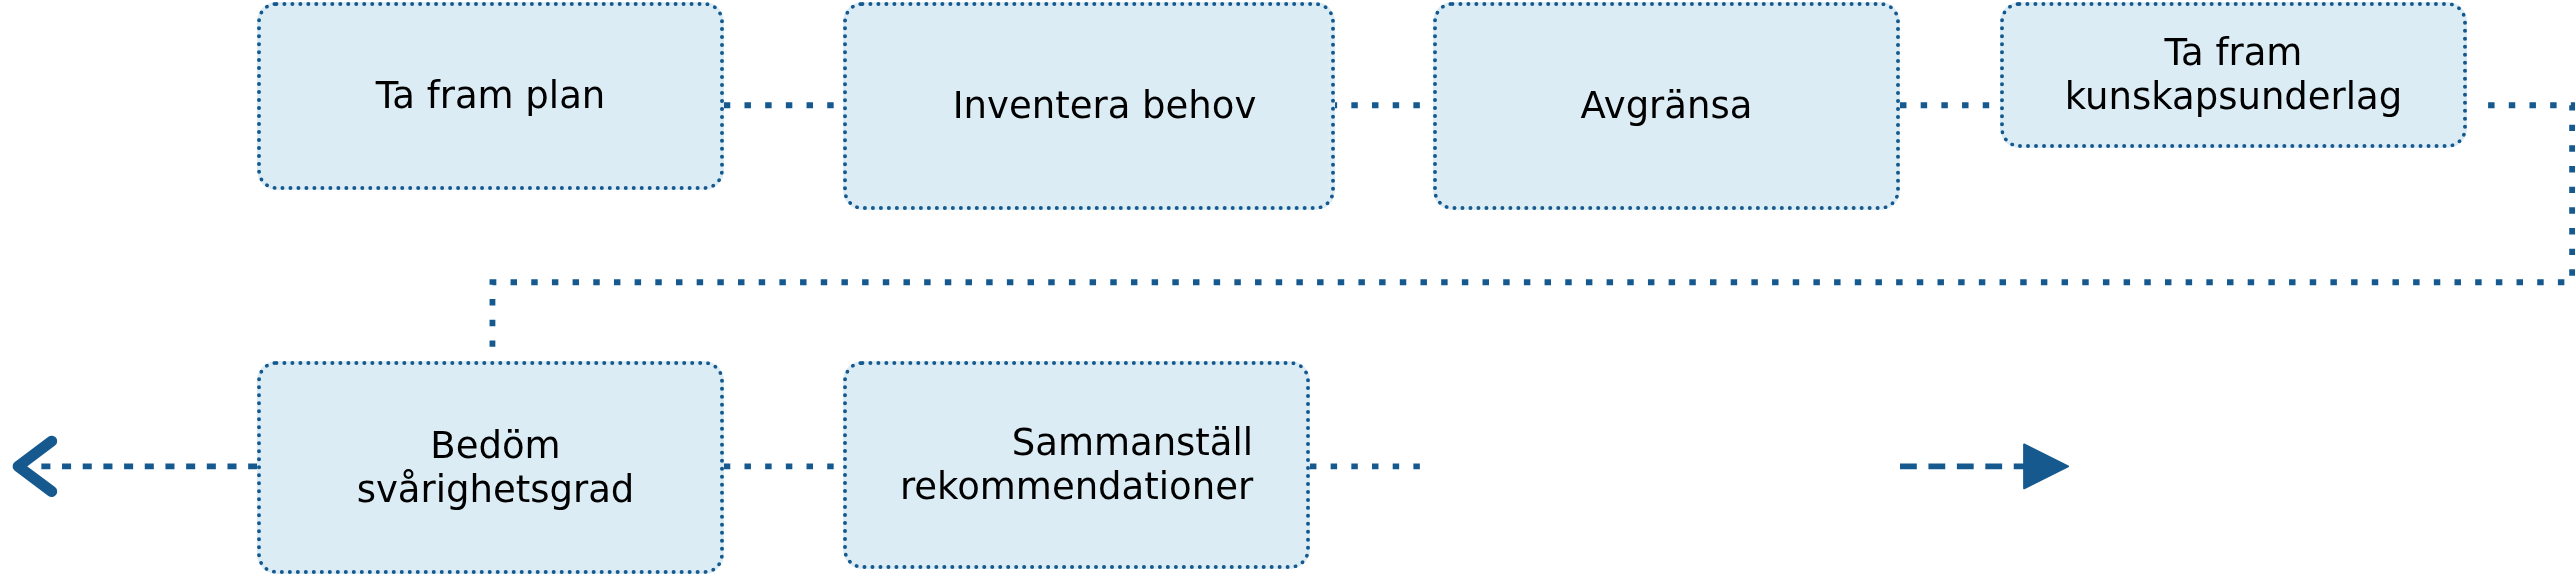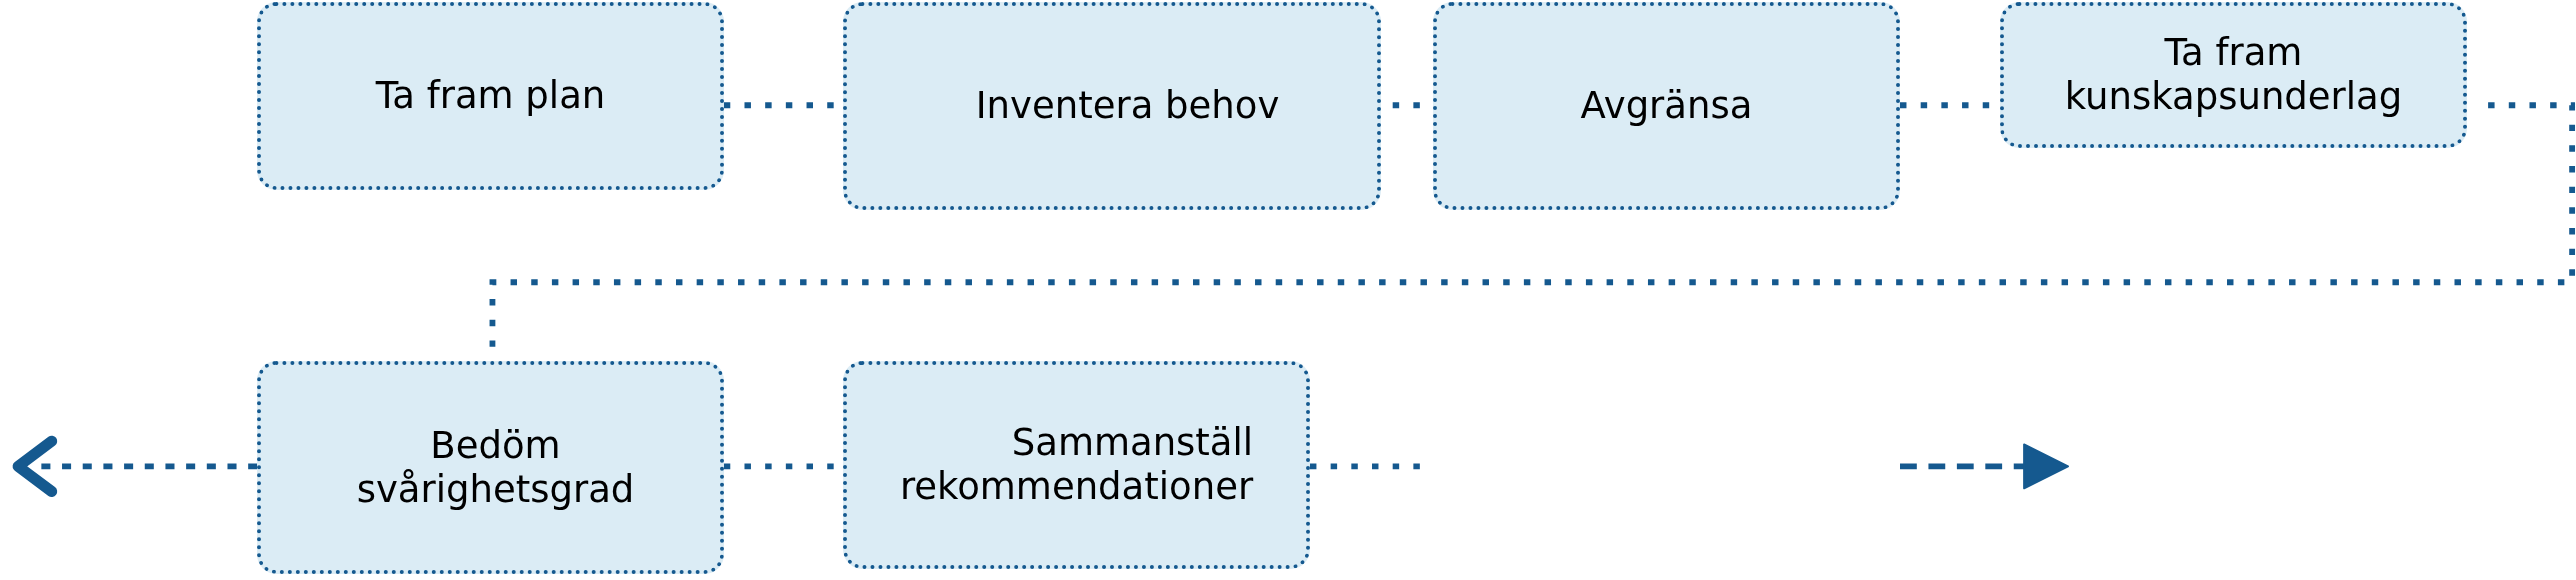--- a/index.html
+++ b/index.html
@@ -68,21 +68,21 @@
     <path d="M 80 683 L 28 722 L 80 761" fill="none" stroke="#15598f" stroke-width="17" stroke-linecap="round" stroke-linejoin="round"></path>
 
     <path d="M 2940 722 L 3140 722" fill="none" stroke="#15598f" stroke-width="9" stroke-dasharray="26 18" stroke-linecap="butt"></path>
     <path d="M 3132 688 L 3200 722 L 3132 756 Z" fill="#15598f" stroke="#15598f" stroke-width="3" stroke-linejoin="round"></path>
   </svg>
 
   <div class="node-box" style="left:257px; top:2px; width:467px; height:188px;">
     <span class="node-label">Ta fram plan</span>
   </div>
 
-  <div class="node-box" style="left:843px; top:1.9px; width:538px; height:208px;padding-left:31px;">
+  <div class="node-box" style="left:843px; top:1.9px; width:492px; height:208px;padding-left:31px;">
     <span class="node-label">Inventera behov</span>
   </div>
 
   <div class="node-box" style="left:1433px; top:1.9px; width:467px; height:208px;">
     <span class="node-label">Avgränsa</span>
   </div>
 
   <div class="node-box" style="left:2000px; top:1.9px; width:467px; height:146px;">
     <span class="node-label">Ta fram
 kunskapsunderlag</span>

